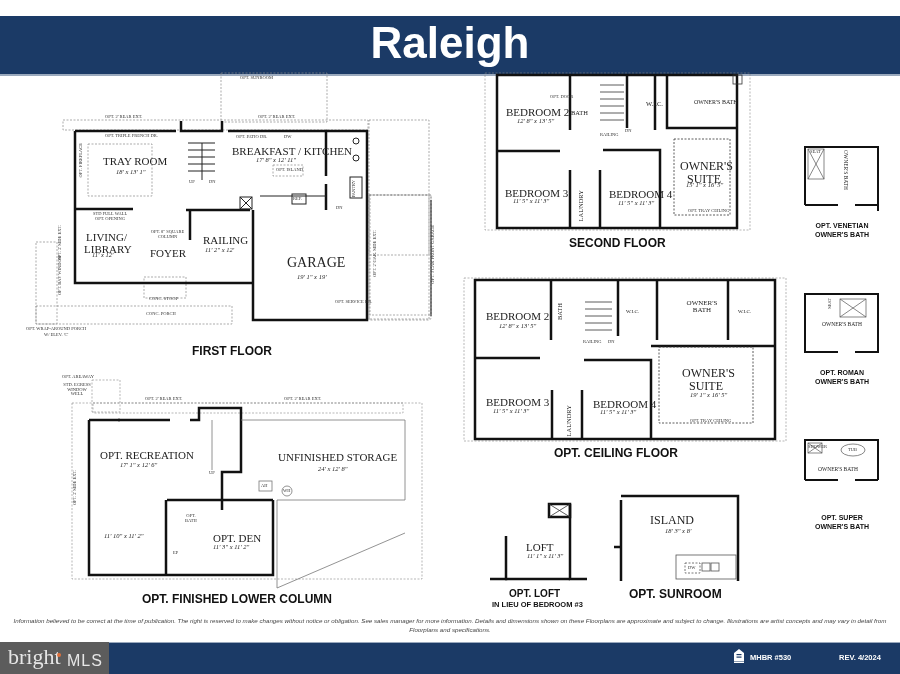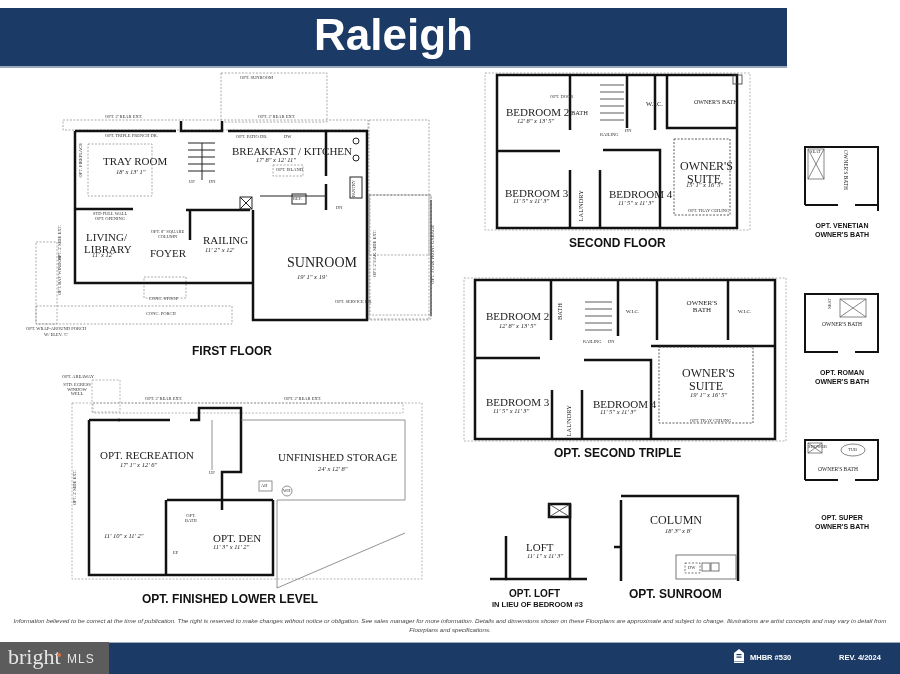--- a/index.html
+++ b/index.html
@@ -1,32 +1,32 @@
 <!DOCTYPE html>
 <html><head>
 <meta charset="utf-8">
 <style>
 *{box-sizing:border-box;margin:0;padding:0}
 body{width:900px;height:674px;overflow:hidden;background:#fff;font-family:"Liberation Serif",serif;position:relative}
-.hdr{position:absolute;left:0;top:8px;width:787px;height:60px;background:#1b3a66;border-bottom:2px solid #9aa9bd}
+.hdr{position:absolute;left:0;top:16px;width:900px;height:60px;background:#1b3a66;border-bottom:2px solid #9aa9bd}
 .hdr .title{position:absolute;left:0;right:0;top:2px;text-align:center;color:#fff;font-family:"Liberation Sans",sans-serif;font-weight:bold;font-size:44px;letter-spacing:0}
 .plan{position:absolute}
 svg{position:absolute;left:0;top:0;overflow:visible}
 .lbl{position:absolute;font-family:"Liberation Serif",serif;color:#222;text-align:center;line-height:1.05;white-space:nowrap}
 .rm{font-size:11px}
 .big{font-size:14px}
 .dim{font-size:6.5px;font-style:italic}
 .tiny{font-size:4.5px;color:#333}
 .cap{position:absolute;font-family:"Liberation Sans",sans-serif;font-weight:bold;color:#111;text-align:center;text-underline-offset:2px;white-space:nowrap;line-height:1.1}
 .disc{position:absolute;left:0;top:617px;width:900px;text-align:center;font-family:"Liberation Sans",sans-serif;font-style:italic;font-size:6.2px;color:#444;line-height:1.45;padding:0 12px}
 .foot{position:absolute;left:0;top:642px;width:900px;height:32px;background:#1b3a66;border-top:1px solid #9aa9bd}
 .bright{position:absolute;left:0;top:642px;width:109px;height:32px;background:#5c5c5c}
 .bright .b1{position:absolute;left:8px;top:2px;font-family:"Liberation Serif",serif;font-size:22px;color:#e6e6e6}
 .bright .dot{position:absolute;left:57px;top:11px;width:4px;height:4px;border-radius:50%;background:#e0703a}
-.bright .b2{position:absolute;left:67px;top:10px;font-family:"Liberation Sans",sans-serif;font-size:12px;color:#e6e6e6;letter-spacing:1px}
+.bright .b2{position:absolute;left:67px;top:10px;font-family:"Liberation Sans",sans-serif;font-size:16px;color:#e6e6e6;letter-spacing:1px}
 .fr{position:absolute;top:653px;font-family:"Liberation Sans",sans-serif;font-size:7.5px;color:#fff;font-weight:bold}
 .eho{position:absolute;left:734px;top:649px;width:10px;height:14px}
 </style>
 </head>
 <body>
 
 <div class="hdr">
   <div class="title">Raleigh</div>
 </div>
 
@@ -91,21 +91,21 @@
   <div class="lbl tiny" style="left:189px;top:180px">UP</div>
   <div class="lbl tiny" style="left:209px;top:180px">DN</div>
   <div class="lbl tiny" style="left:336px;top:206px">DN</div>
   <div class="lbl tiny" style="left:90px;top:212px;width:40px;white-space:normal">STD FULL WALL OPT. OPENING</div>
   <div class="lbl tiny" style="left:150px;top:230px;width:35px;white-space:normal">OPT. 8" SQUARE COLUMN</div>
   <div class="lbl rm" style="left:84px;top:232px;width:45px;white-space:normal">LIVING/ LIBRARY</div>
   <div class="lbl dim" style="left:92px;top:252px">11' x 12'</div>
   <div class="lbl rm" style="left:150px;top:248px">FOYER</div>
   <div class="lbl rm" style="left:203px;top:235px">RAILING</div>
   <div class="lbl dim" style="left:205px;top:247px">11' 2" x 12'</div>
-  <div class="lbl big" style="left:287px;top:256px">SUNROOM</div>
+  <div class="lbl big" style="left:287px;top:256px">GARAGE</div>
   <div class="lbl dim" style="left:297px;top:274px">19' 1" x 19'</div>
   <div class="lbl tiny" style="left:335px;top:300px">OPT. SERVICE DR.</div>
   <div class="lbl tiny" style="left:149px;top:297px">CONC. STOOP</div>
   <div class="lbl tiny" style="left:146px;top:312px">CONC. PORCH</div>
   <div class="lbl tiny" style="left:26px;top:327px">OPT. WRAP-AROUND PORCH</div>
   <div class="lbl tiny" style="left:44px;top:333px">W/ ELEV. 'C'</div>
   <div class="lbl tiny" style="left:58px;top:225px;writing-mode:vertical-rl;transform:rotate(180deg)">OPT. 2' SIDE EXT.</div>
   <div class="lbl tiny" style="left:58px;top:255px;writing-mode:vertical-rl;transform:rotate(180deg)">OPT. BAY WINDOW</div>
   <div class="lbl tiny" style="left:79px;top:143px;writing-mode:vertical-rl;transform:rotate(180deg)">OPT. FIREPLACE</div>
   <div class="lbl tiny" style="left:373px;top:230px;writing-mode:vertical-rl;transform:rotate(180deg)">OPT. 2' GAR. SIDE EXT.</div>
@@ -190,21 +190,21 @@
   <div class="lbl big" style="left:682px;top:367px;width:48px;white-space:normal;font-size:12px">OWNER'S SUITE</div>
   <div class="lbl dim" style="left:690px;top:392px">19' 1" x 16' 5"</div>
   <div class="lbl" style="left:683px;top:300px;width:38px;white-space:normal;font-size:7px">OWNER'S BATH</div>
   <div class="lbl" style="left:557px;top:303px;font-size:6.5px;writing-mode:vertical-rl;transform:rotate(180deg)">BATH</div>
   <div class="lbl" style="left:626px;top:309px;font-size:5px">W.I.C.</div>
   <div class="lbl" style="left:738px;top:309px;font-size:5px">W.I.C.</div>
   <div class="lbl" style="left:566px;top:405px;font-size:6.5px;writing-mode:vertical-rl;transform:rotate(180deg)">LAUNDRY</div>
   <div class="lbl tiny" style="left:583px;top:340px">RAILING</div>
   <div class="lbl tiny" style="left:608px;top:340px">DN</div>
   <div class="lbl tiny" style="left:690px;top:419px">OPT. TRAY CEILING</div>
-  <div class="cap" style="left:554px;top:447px;font-size:12px">OPT. SECOND TRIPLE</div>
+  <div class="cap" style="left:554px;top:447px;font-size:12px">OPT. CEILING FLOOR</div>
 </div>
 
 <div class="plan" style="left:0;top:0;width:900px;height:674px">
   <svg width="900" height="674">
     <g fill="none" stroke="#888" stroke-width="0.6" stroke-dasharray="2,1.5">
       <rect x="72" y="403" width="350" height="176"></rect>
       <rect x="93" y="403" width="310" height="10"></rect>
       <rect x="92" y="380" width="28" height="32"></rect>
     </g>
     <g fill="none" stroke="#111" stroke-width="2.5">
@@ -233,21 +233,21 @@
   <div class="lbl rm" style="left:278px;top:452px">UNFINISHED STORAGE</div>
   <div class="lbl dim" style="left:318px;top:466px">24' x 12' 8"</div>
   <div class="lbl rm" style="left:213px;top:533px">OPT. DEN</div>
   <div class="lbl dim" style="left:213px;top:544px">11' 3" x 11' 2"</div>
   <div class="lbl tiny" style="left:183px;top:514px;width:16px;white-space:normal">OPT. BATH</div>
   <div class="lbl dim" style="left:104px;top:533px">11' 10" x 11' 2"</div>
   <div class="lbl tiny" style="left:261px;top:484px">AH</div>
   <div class="lbl tiny" style="left:283px;top:489px">WH</div>
   <div class="lbl tiny" style="left:209px;top:471px">UP</div>
   <div class="lbl tiny" style="left:173px;top:551px">EP</div>
-  <div class="cap" style="left:142px;top:593px;font-size:12px">OPT. FINISHED LOWER LEVEL</div>
+  <div class="cap" style="left:142px;top:593px;font-size:12px">OPT. FINISHED LOWER COLUMN</div>
 </div>
 
 <div class="plan" style="left:0;top:4px;width:900px;height:674px">
   <svg width="900" height="674">
     <g fill="none" stroke="#111" stroke-width="2.5">
       <polyline points="506,532 506,575 490,575"></polyline>
       <polyline points="505,575 570,575"></polyline>
       <polyline points="570,500 570,575 587,575"></polyline>
       <rect x="549" y="500" width="21" height="13"></rect>
     </g>
@@ -269,21 +269,21 @@
       <polyline points="621,496 738,496 738,581"></polyline>
       <polyline points="614,547 621,547"></polyline>
     </g>
     <g fill="none" stroke="#555" stroke-width="0.8">
       <rect x="676" y="555" width="60" height="24"></rect>
       <rect x="685" y="563" width="15" height="10" stroke-dasharray="2,1.5"></rect>
       <rect x="702" y="563" width="8" height="8"></rect>
         <rect x="711" y="563" width="8" height="8"></rect>
     </g>
   </svg>
-  <div class="lbl rm" style="left:650px;top:514px;font-size:12px">COLUMN</div>
+  <div class="lbl rm" style="left:650px;top:514px;font-size:12px">ISLAND</div>
   <div class="lbl dim" style="left:665px;top:528px">18' 3" x 8'</div>
   <div class="lbl tiny" style="left:688px;top:566px">DW</div>
   <div class="cap" style="left:629px;top:588px;font-size:12px;text-decoration:none">OPT. SUNROOM</div>
 </div>
 
 <div class="plan" style="left:0;top:0;width:900px;height:674px">
   <svg width="900" height="674">
     <g fill="none" stroke="#111" stroke-width="2">
       <polyline points="805,205 805,147 878,147 878,211"></polyline>
       <polyline points="805,205 838,205"></polyline>

